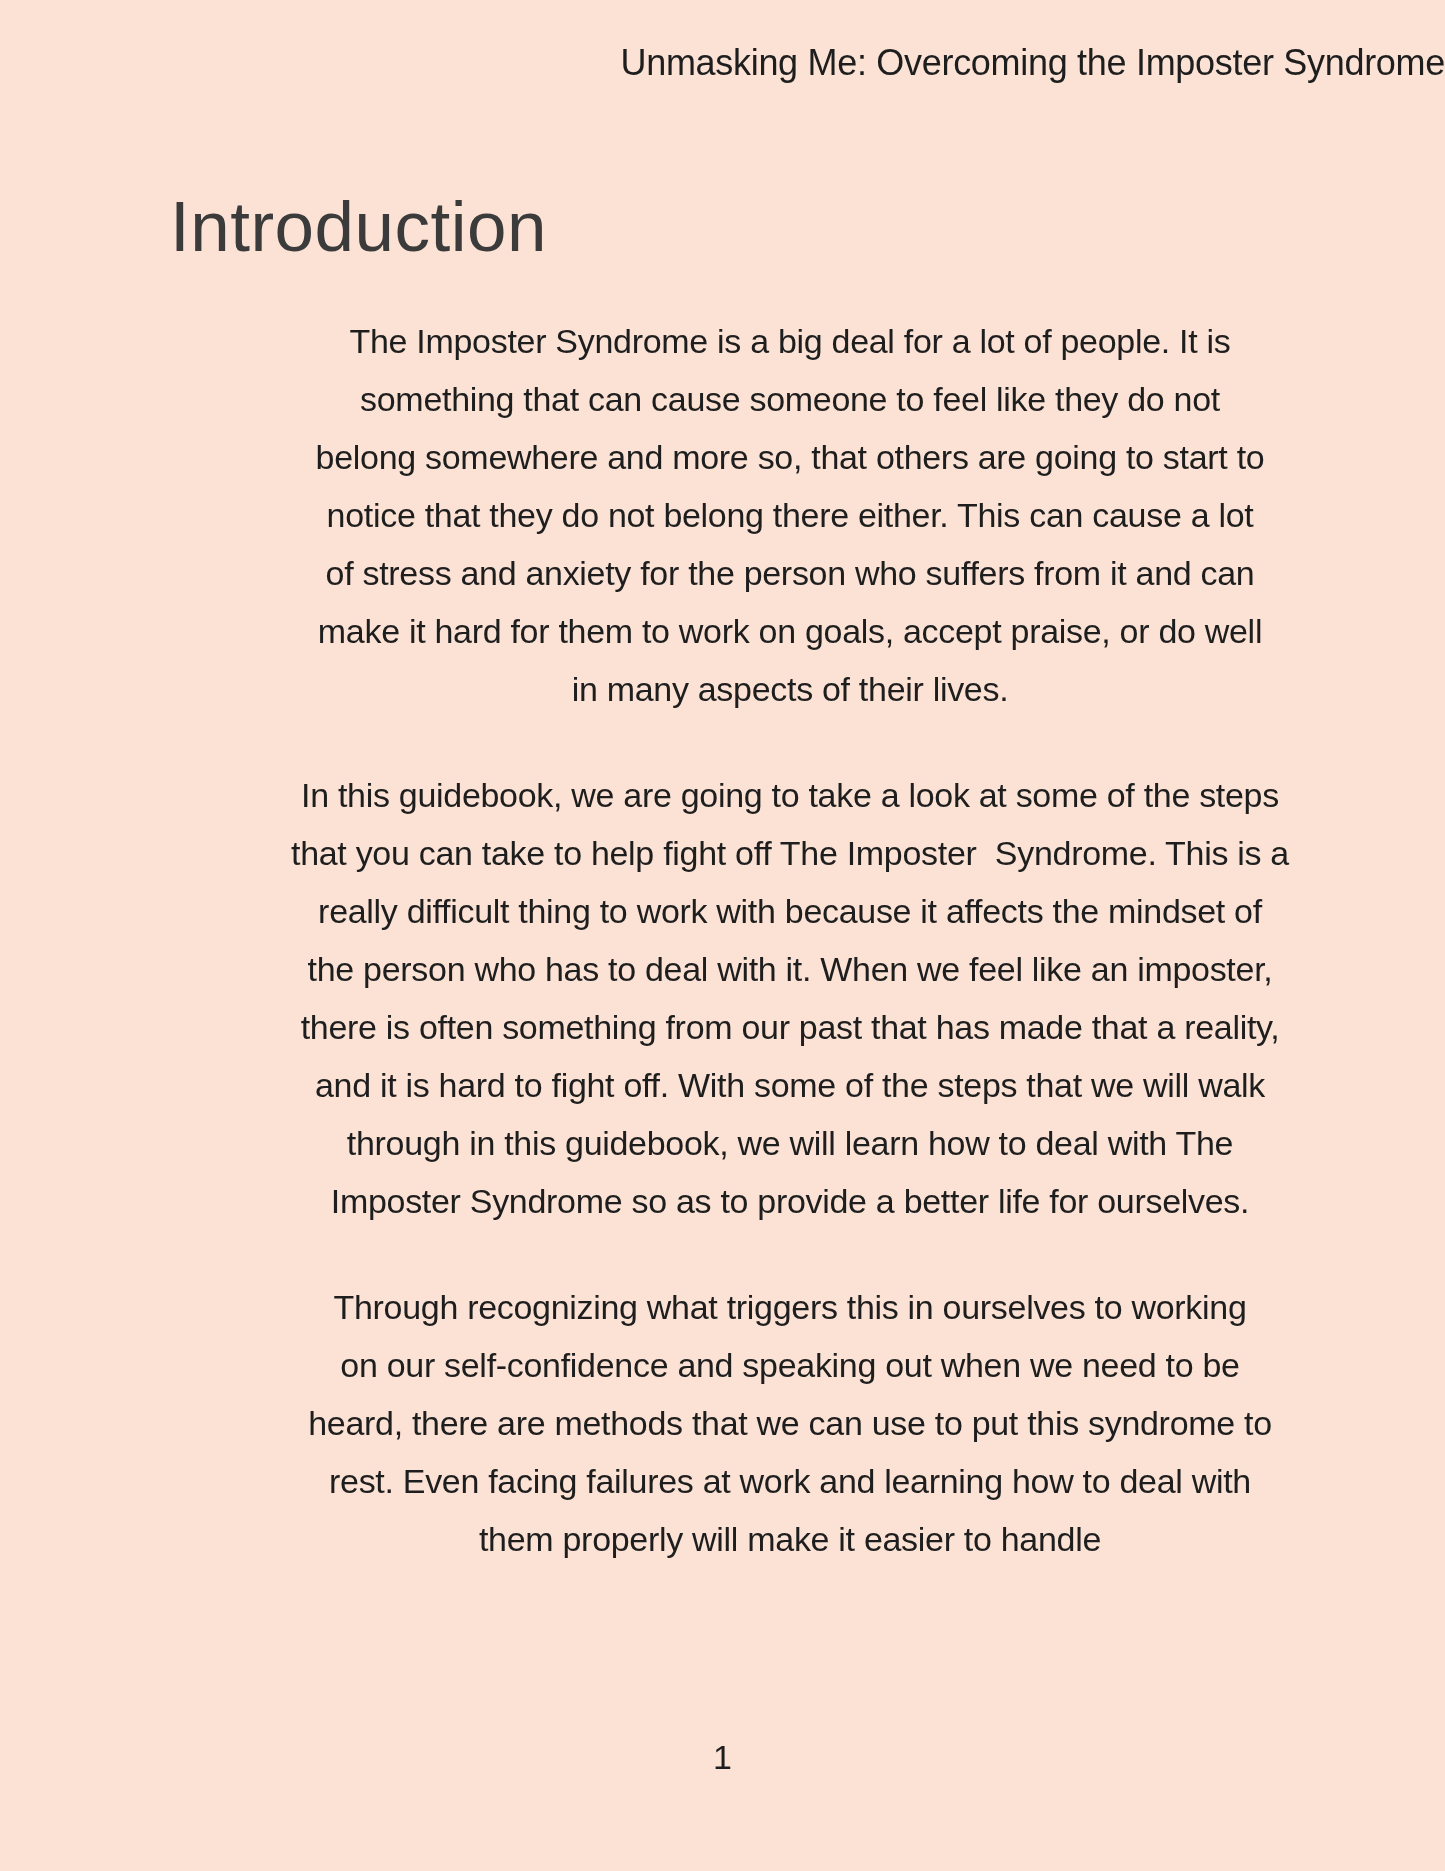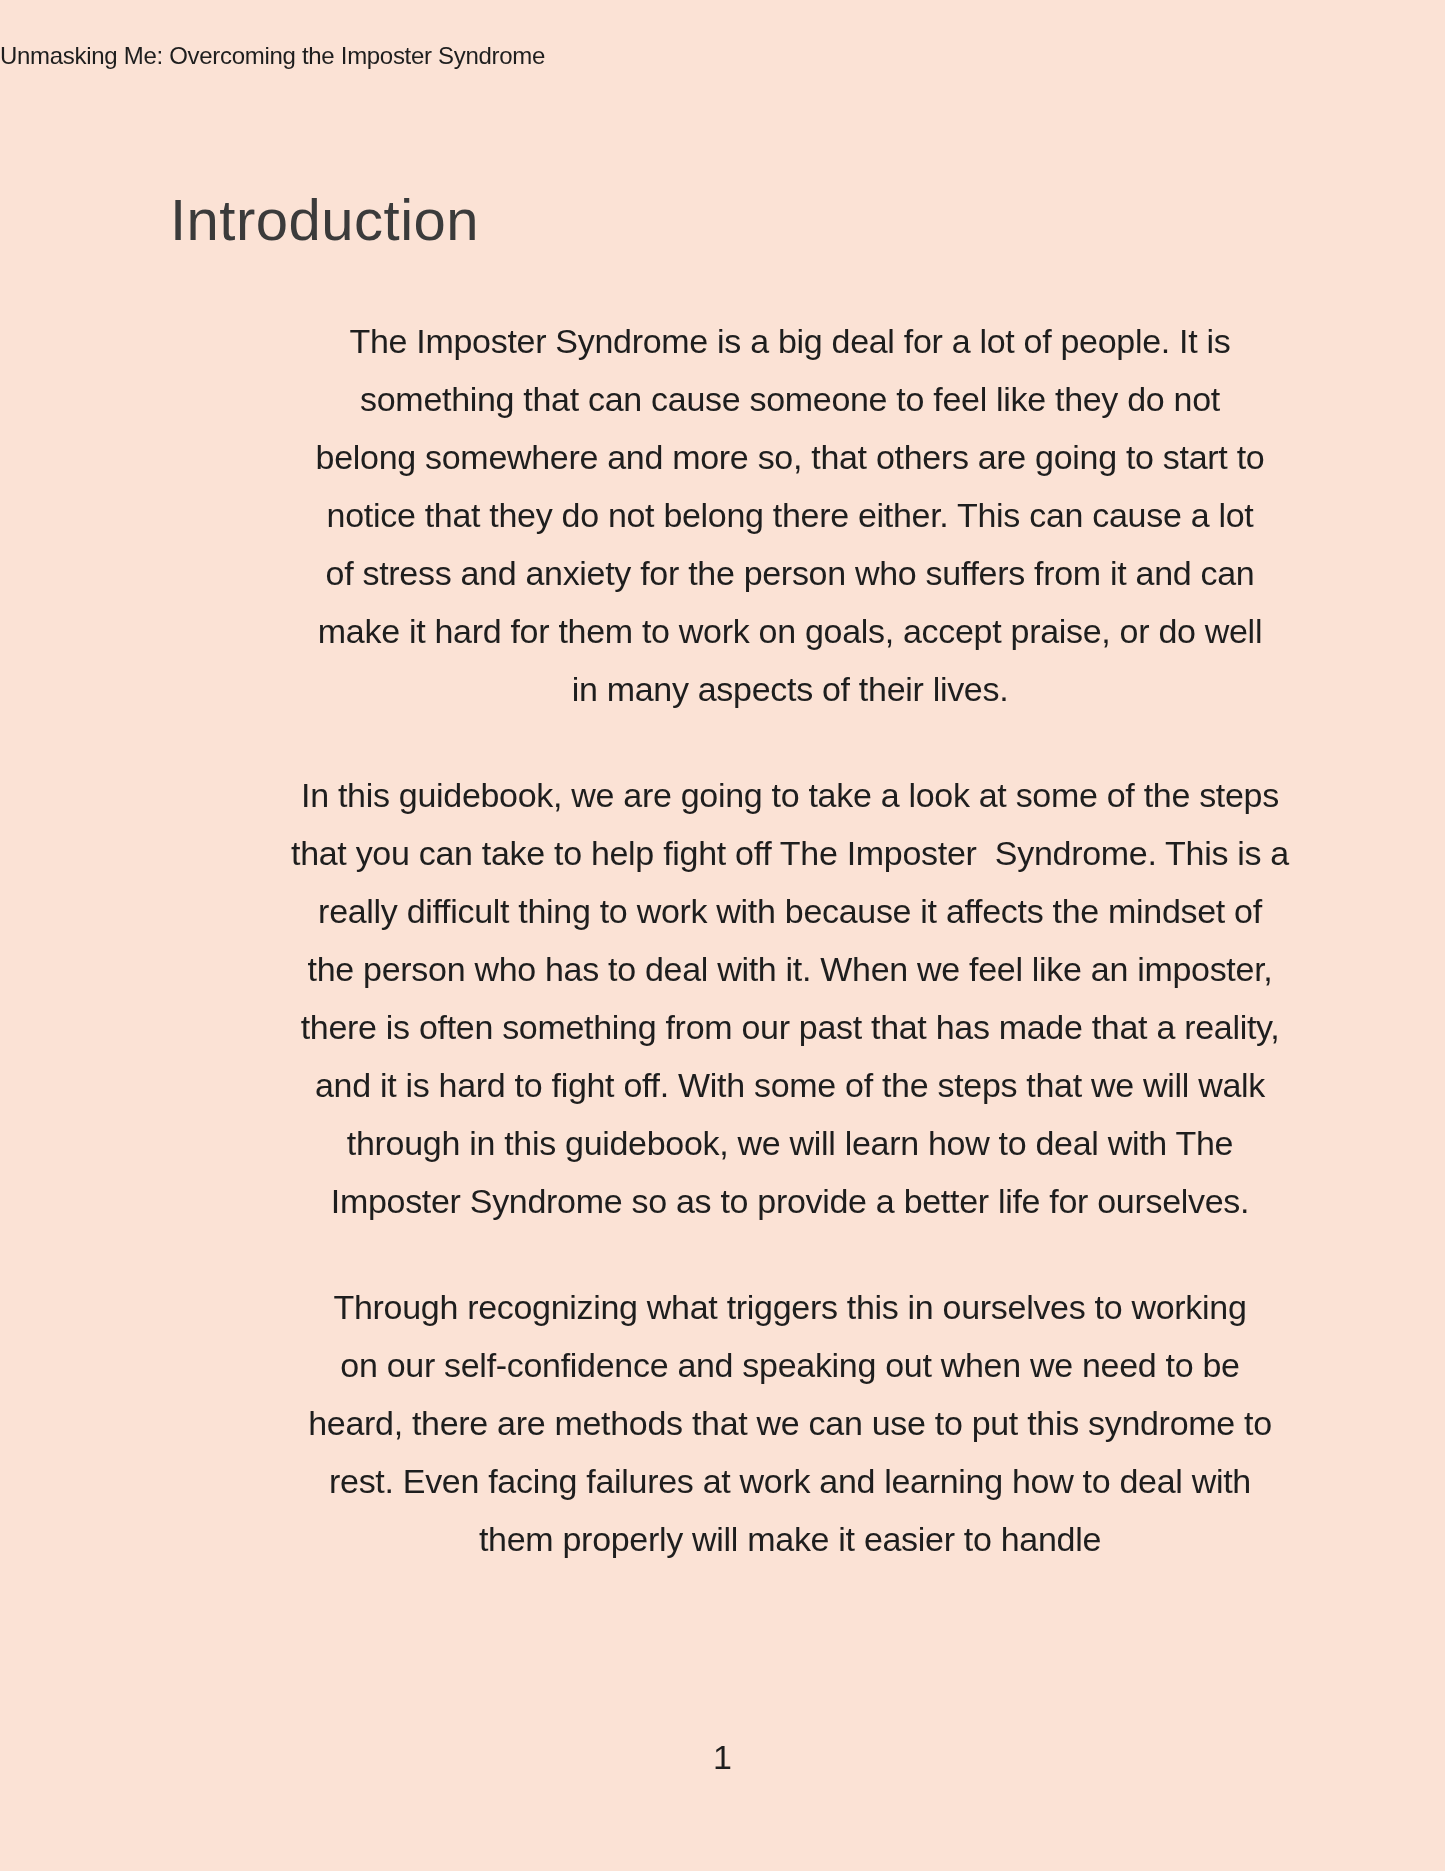--- a/index.html
+++ b/index.html
@@ -12,32 +12,32 @@
     background: #fbe2d5;
     font-family: "Liberation Sans", sans-serif;
     overflow: hidden;
   }
 
   .running-header {
     position: absolute;
     top: 42px;
     left: 0;
     right: 0;
-    text-align: left;
-    font-size: 24px;
+    text-align: right;
+    font-size: 36px;
     letter-spacing: -0.3px;
     color: #1e1e1e;
   }
 
   .chapter-title {
     position: absolute;
     top: 186px;
     left: 170px;
     margin: 0;
-    font-size: 58px;
+    font-size: 71px;
     font-weight: 400;
     letter-spacing: 0.5px;
     color: #3b3b3b;
   }
 
   .content {
     position: absolute;
     top: 312px;
     left: 170px;
     width: 1240px;

